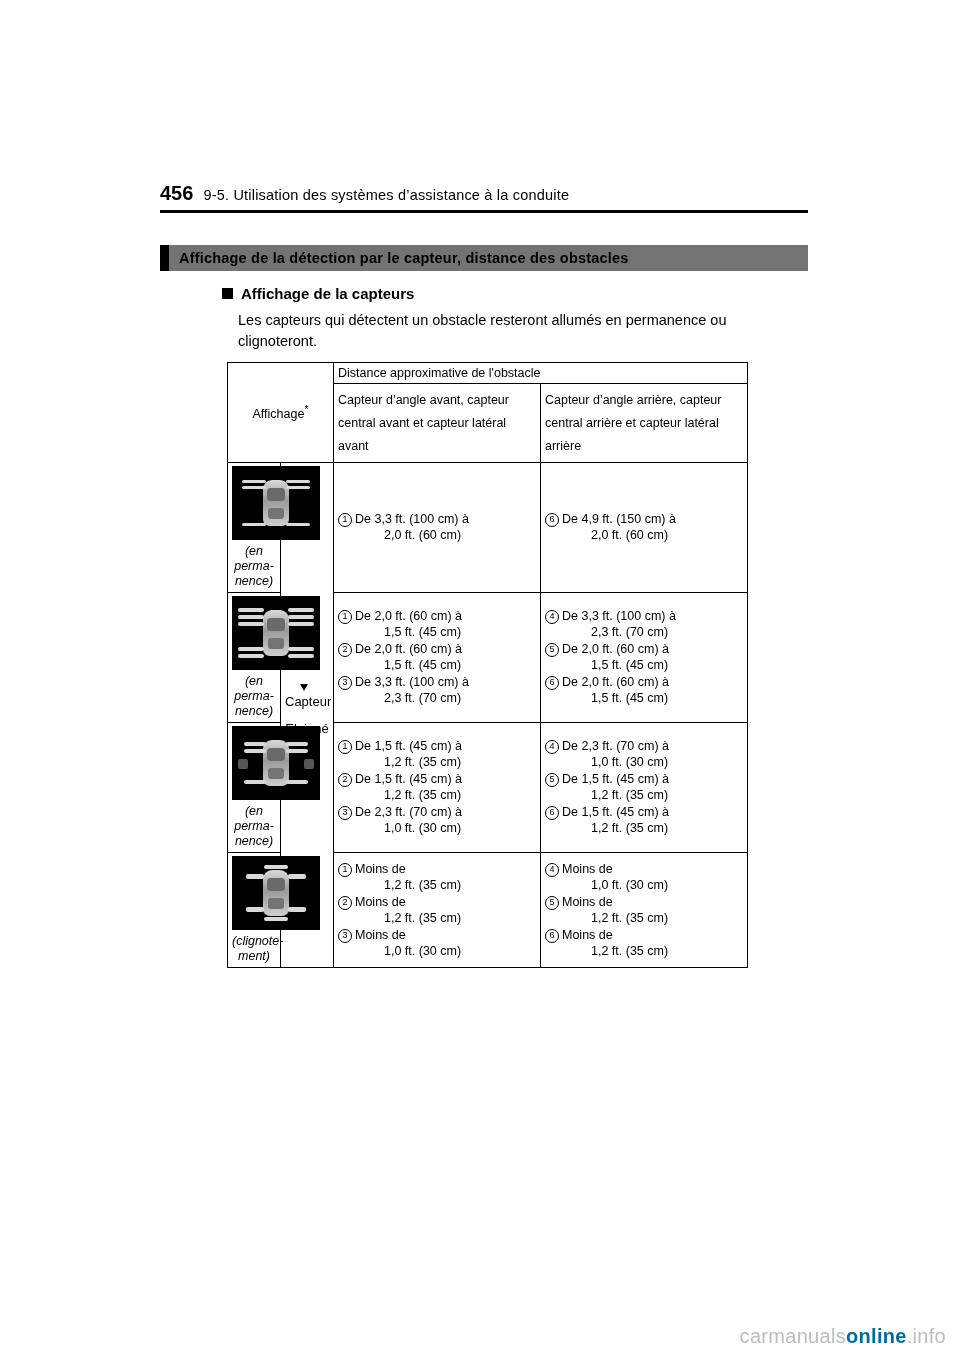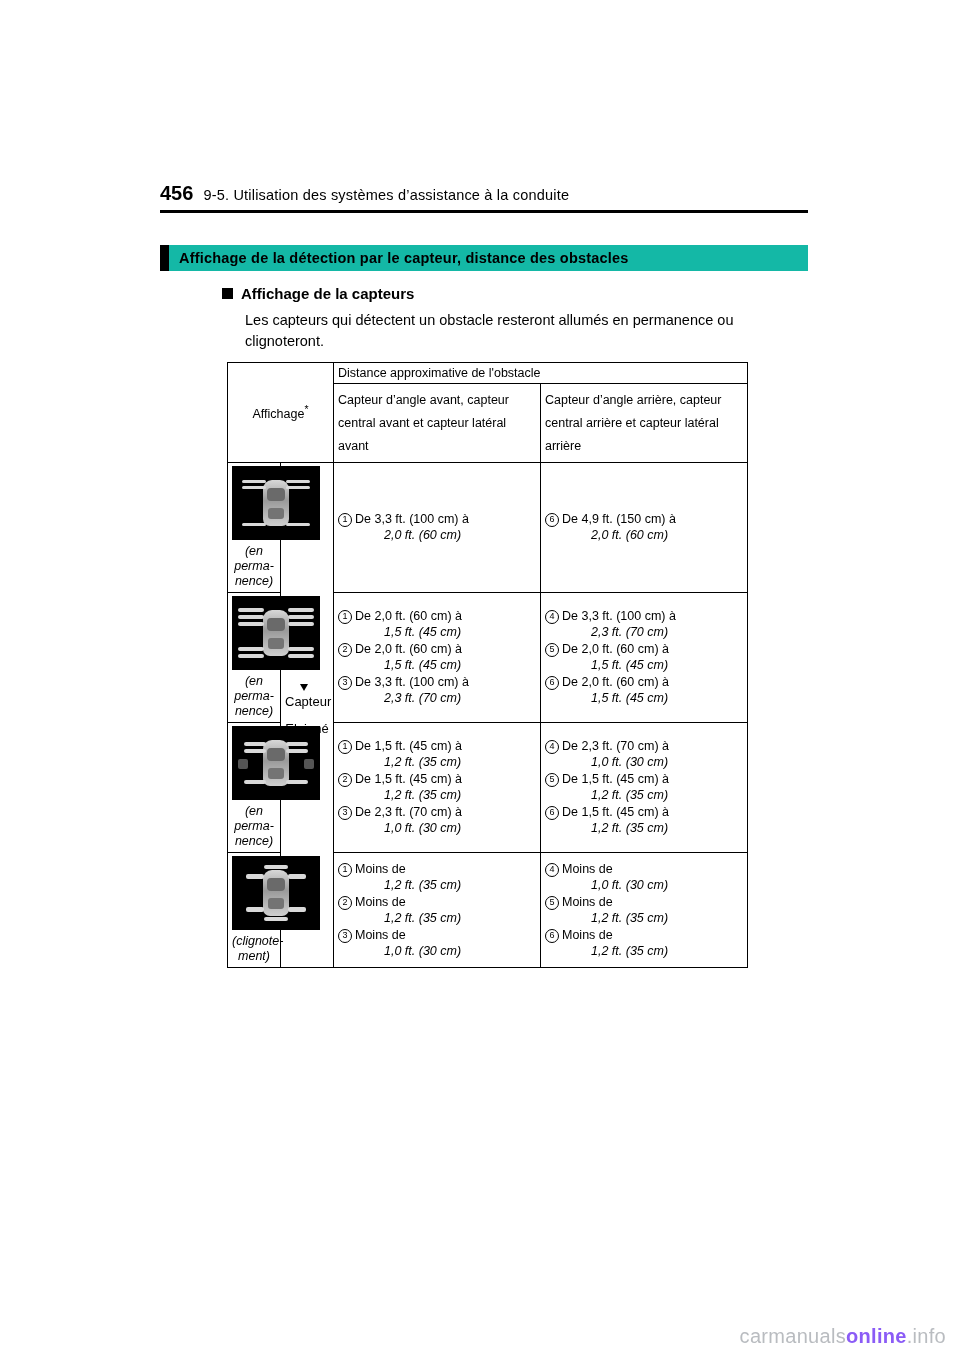--- a/index.html
+++ b/index.html
@@ -48,21 +48,21 @@
     height: 3px;
     background: #000000;
   }
   
   .section-bar {
     position: absolute;
     left: 160px;
     top: 245px;
     width: 648px;
     height: 26px;
-    background: #14b8a6;
+    background: #737373;
     display: flex;
     align-items: center;
   }
   .section-bar .tick {
     width: 9px;
     height: 26px;
     background: #000000;
     margin-right: 10px;
   }
   .section-bar .section-title {
@@ -83,21 +83,21 @@
     height: 11px;
     background: #000000;
     margin-right: 8px;
   }
   .subsection .sub-title {
     font-size: 15px;
     font-weight: bold;
   }
   .body-text {
     position: absolute;
-    left: 245px;
+    left: 238px;
     top: 310px;
     width: 520px;
     font-size: 14.5px;
     line-height: 21px;
   }
   
   .tbl {
     position: absolute;
     left: 227px;
     top: 362px;
@@ -153,21 +153,20 @@
   }
   .dlist li {
     padding-left: 16px;
     text-indent: -16px;
     margin-bottom: 1px;
   }
   .dlist li .cont {
     display: block;
     padding-left: 30px;
     text-indent: 0;
-    font-style: italic;
   }
   .circ {
     display: inline-block;
     width: 12px;
     height: 12px;
     line-height: 11px;
     border: 1px solid #000;
     border-radius: 50%;
     text-align: center;
     font-size: 9px;
@@ -273,21 +272,21 @@
   .bar.dim { background: #555; }
   
   .watermark {
     position: absolute;
     right: 14px;
     bottom: 10px;
     font-size: 20px;
     color: #b9bcc0;
     letter-spacing: 0.3px;
   }
-  .watermark b { color: #8b5cf6; font-weight: bold; }
+  .watermark b { color: #0369a1; font-weight: bold; }
 </style>
 </head>
 <body>
 
 <div class="page">
 
   <div class="header">
     <span class="page-number">456</span>
     <span class="header-title">9-5. Utilisation des systèmes d’assistance à la conduite</span>
   </div>

